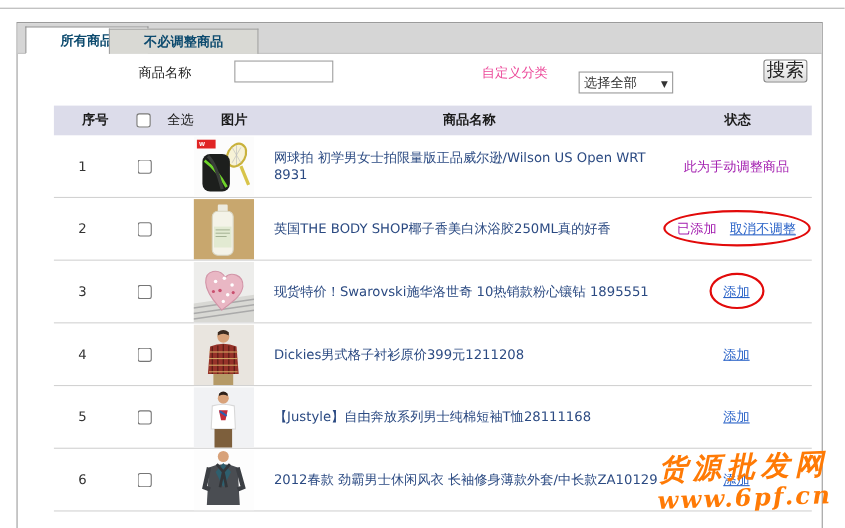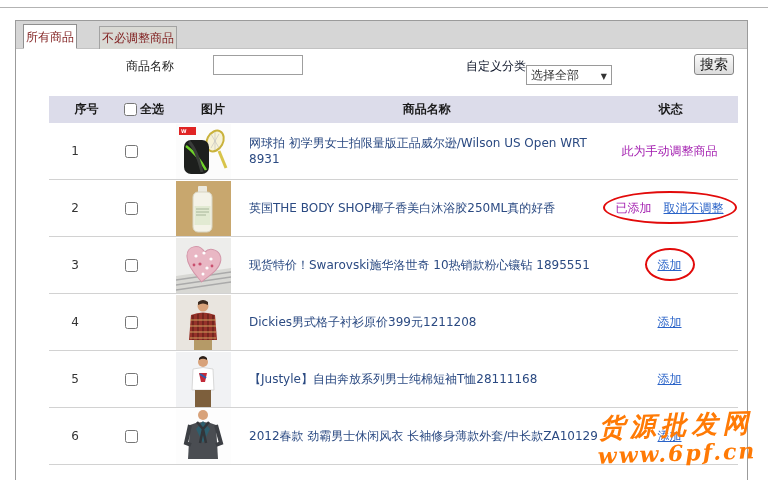--- a/index.html
+++ b/index.html
@@ -9,56 +9,56 @@
 
   .top-line { position:absolute; left:0; top:7px; width:768px; height:0;
     border-top:1px solid #b3b3b3; }
 
   .panel { position:absolute; left:15px; top:20px; width:733px; height:470px;
     border:1px solid #9b9b9b; background:#fff; }
 
   
   .tabstrip { position:absolute; left:0; top:0; right:0; height:28px;
     background:#d6d6d6; border-bottom:1px solid #c2c2c2; }
-  .tab { position:absolute; bottom:-1px; height:23px; padding:0 2px; line-height:23px;
-    font-weight:normal; color:#7f1d1d; cursor:pointer; }
+  .tab { position:absolute; bottom:-1px; height:23px; padding:0 31px; line-height:23px;
+    font-weight:bold; color:#0c4a6e; cursor:pointer; }
   .tab.active { left:7px; background:#fff; border:1px solid #8f8f8f; border-bottom:1px solid #fff; height:25px; line-height:25px; }
   .tab.inactive { left:83px; background:#d9d9d4; border:1px solid #a3a3a3; border-bottom:none; }
 
   
   .search-row { position:absolute; left:0; top:28px; right:0; height:33px; }
   .search-label { position:absolute; left:110px; top:9px; color:#222; }
   .search-input { position:absolute; left:197px; top:6px; width:90px; height:20px;
     border:1px solid #9f9f9f; background:#fff; padding:0 4px; font-size:12px; }
-  .cat-label { position:absolute; left:450px; top:9px; color:#0f172a; }
+  .cat-label { position:absolute; left:422px; top:9px; color:#ec4899; }
   .cat-select { position:absolute; left:510px; top:16px; width:86px; height:20px;
     border:1px solid #9a9a9a; background:#fff; line-height:18px; padding:0 4px; cursor:pointer; }
   .cat-select .arrow { position:absolute; right:4px; top:2px; font-size:8px; color:#333; }
   .search-btn { position:absolute; left:678px; top:5px; width:40px; height:21px;
     background:linear-gradient(#fbfbfb,#dcdcdc); border:1px solid #868686; border-radius:3px;
-    font-size:14px; color:#222; text-align:center; line-height:19px; cursor:pointer;
+    font-size:17px; color:#222; text-align:center; line-height:19px; cursor:pointer;
     box-shadow:inset 0 1px 0 #fff; }
   .search-sep { position:absolute; left:85px; right:19px; top:60px; border-top:1px solid #dcdcdc; }
 
   
   .table { position:absolute; left:33px; top:75px; width:689px; }
   .thead { display:flex; height:27px; background:#dcdcea; align-items:center;
     font-weight:bold; color:#1a1a1a;padding-left:12px; }
   .trow { display:flex; height:57px; align-items:center; border-bottom:1px solid #d2d2d2; }
   .col-index { width:52px; text-align:center; }
   .col-check { width:65px; }
   .col-img { width:75px; display:flex; justify-content:center; align-items:center; }
   .col-name { width:360px; padding-left:8px; }
   .col-status { width:137px; text-align:center; position:relative; }
   .thead .col-img { font-weight:bold; }
   .thead .col-name { text-align:center; padding-left:0; }
   .check-wrap { display:flex; align-items:center; padding-left:12px; }
   .trow .check-wrap { padding-left:24px; }
   input[type=checkbox] { width:13px; height:13px; accent-color:#fff; }
-  .check-label { margin-left:3px; font-weight:bold; }
+  .check-label { margin-left:15px; font-weight:normal; }
   .name-text { color:#2b4a82; line-height:16px; }
   .red-text { color:#a21caf; }
   .link { color:#2a63c8; text-decoration:underline; cursor:pointer; }
   .status-inline { display:inline-flex; align-items:center; gap:12px; }
 
   .circled { position:relative; display:inline-block; }
   .circled::after { content:""; position:absolute; left:-13px; right:-13px; top:-9px; bottom:-7px;
     border:2px solid #e20a0a; border-radius:50%; pointer-events:none; }
 
   .thumb { width:55px; height:55px; display:block; }

